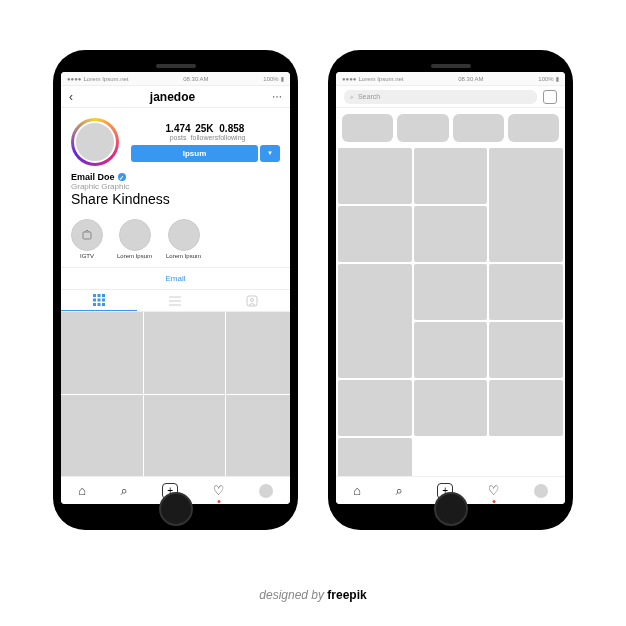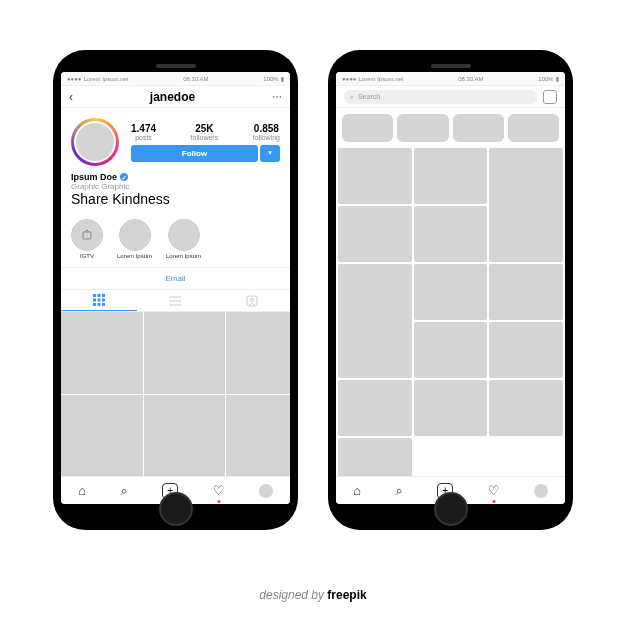--- a/index.html
+++ b/index.html
@@ -12,21 +12,21 @@
 .statusbar{height:14px;background:#fafafa;display:flex;align-items:center;justify-content:space-between;padding:0 6px;font-size:6px;color:#888;border-bottom:1px solid #eee}
 .sb-left,.sb-right{display:flex;gap:2px;align-items:center}
 .header{height:22px;display:flex;align-items:center;justify-content:space-between;padding:0 8px;border-bottom:1px solid #eee}
 .header .back{font-size:12px;color:#333}
 .header .title{font-weight:700;font-size:12px}
 .header .more{font-size:10px;color:#333}
 .profile-row{display:flex;padding:10px 10px 6px;gap:12px;align-items:center}
 .avatar-ring{width:48px;height:48px;border-radius:50%;background:conic-gradient(#f9ce34,#ee2a7b,#6228d7,#f9ce34);display:flex;align-items:center;justify-content:center}
 .avatar{width:42px;height:42px;border-radius:50%;background:#d4d4d4;border:2px solid #fff}
 .stats{flex:1;display:flex;flex-direction:column;gap:4px}
-.stat-row{display:flex;justify-content:space-between;text-align:center}
+.stat-row{display:flex;justify-content:center;text-align:center}
 .stat-num{font-weight:700;font-size:10px}
 .stat-lbl{font-size:7px;color:#888}
 .follow-row{display:flex;gap:2px}
 .follow-btn{flex:1;background:#3897f0;color:#fff;border:none;border-radius:3px;padding:4px;font-size:8px;font-weight:600}
 .follow-dd{width:20px;background:#3897f0;color:#fff;border:none;border-radius:3px;font-size:7px}
 .bio{padding:0 10px 8px}
 .bio .name{font-weight:700;font-size:9px;display:flex;align-items:center;gap:3px}
 .verified{width:8px;height:8px;background:#3897f0;border-radius:50%;display:inline-flex;align-items:center;justify-content:center;color:#fff;font-size:6px}
 .bio .sub{color:#999;font-size:8px}
 .bio .txt{font-size:14px}
@@ -93,28 +93,28 @@
             <div>
                 <div class="stat-num">25K</div>
                 <div class="stat-lbl">followers</div>
               </div>
             <div>
                 <div class="stat-num">0.858</div>
                 <div class="stat-lbl">following</div>
               </div>
           </div>
           <div class="follow-row">
-            <button class="follow-btn">Follow</button>
+            <button class="follow-btn">Ipsum</button>
             <button class="follow-dd">▾</button>
           </div>
         </div>
       </div>
       <div class="bio">
         <div class="name">
-            <span>Ipsum Doe</span>
+            <span>Email Doe</span>
             <span class="verified">✓</span>
           </div>
         <div class="sub">Graphic Graphic</div>
         <div class="txt">Share Kindness</div>
       </div>
       <div class="highlights">
         <div class="hl">
             <div class="hl-circle">
               <svg width="10" height="10" viewBox="0 0 10 10">
                 <rect x="1" y="2" width="8" height="7" rx="1" fill="none" stroke="#888"></rect>

